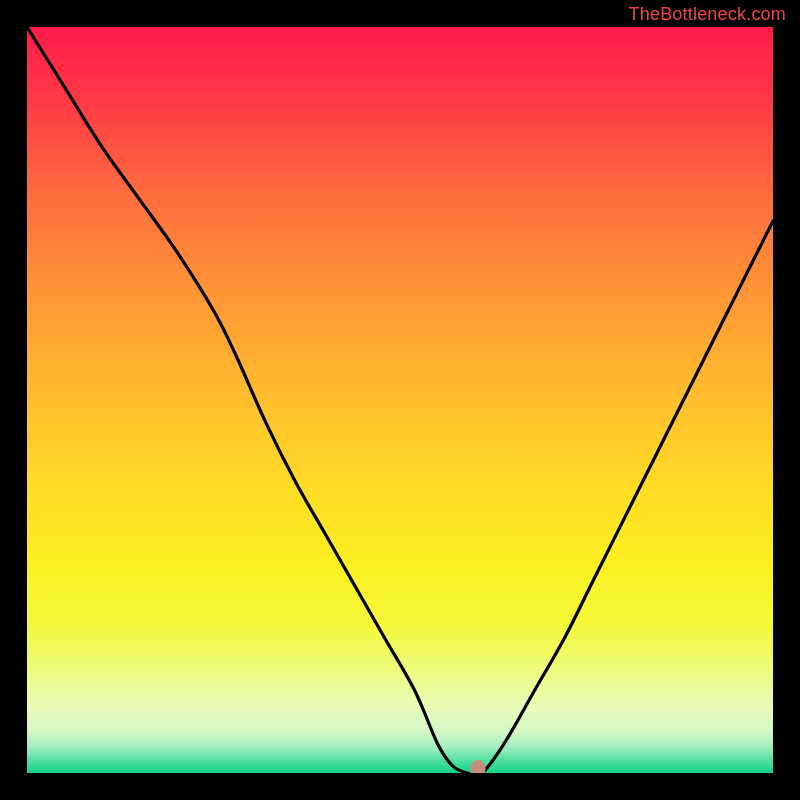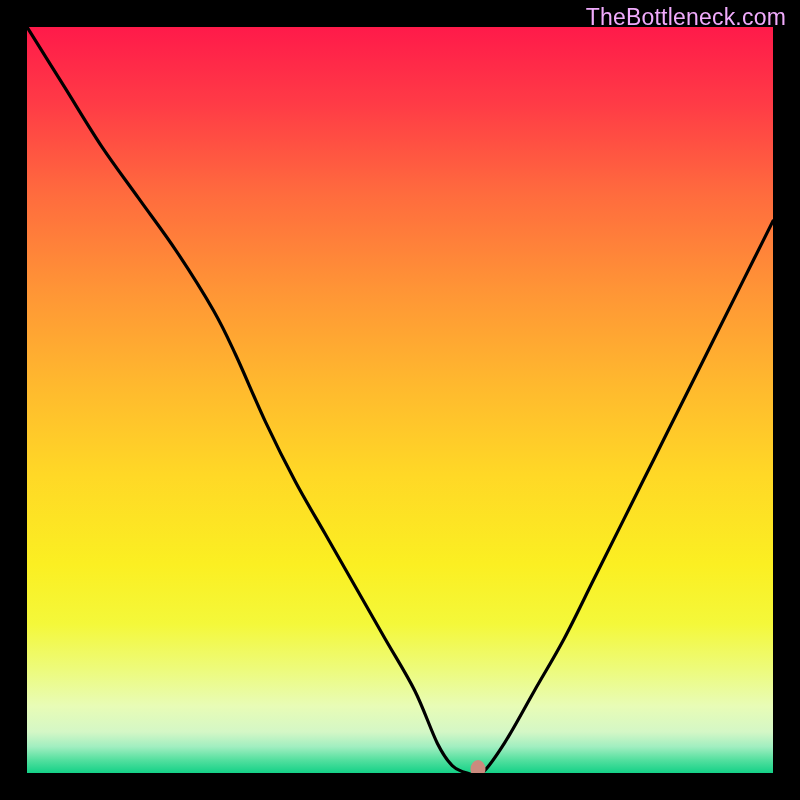--- a/index.html
+++ b/index.html
@@ -8,22 +8,22 @@
     height: 800px;
     background: #000;
     position: relative;
     font-family: Arial, sans-serif;
     overflow: hidden;
   }
   .watermark {
     position: absolute;
     top: 4px;
     right: 14px;
-    color: #f0abfc;
-    font-size: 23px;
+    color: #ef4444;
+    font-size: 18px;
     font-weight: 500;
     z-index: 10;
     letter-spacing: 0.2px;
   }
   .plot-area {
     position: absolute;
     left: 27px;
     top: 27px;
     width: 746px;
     height: 746px;

